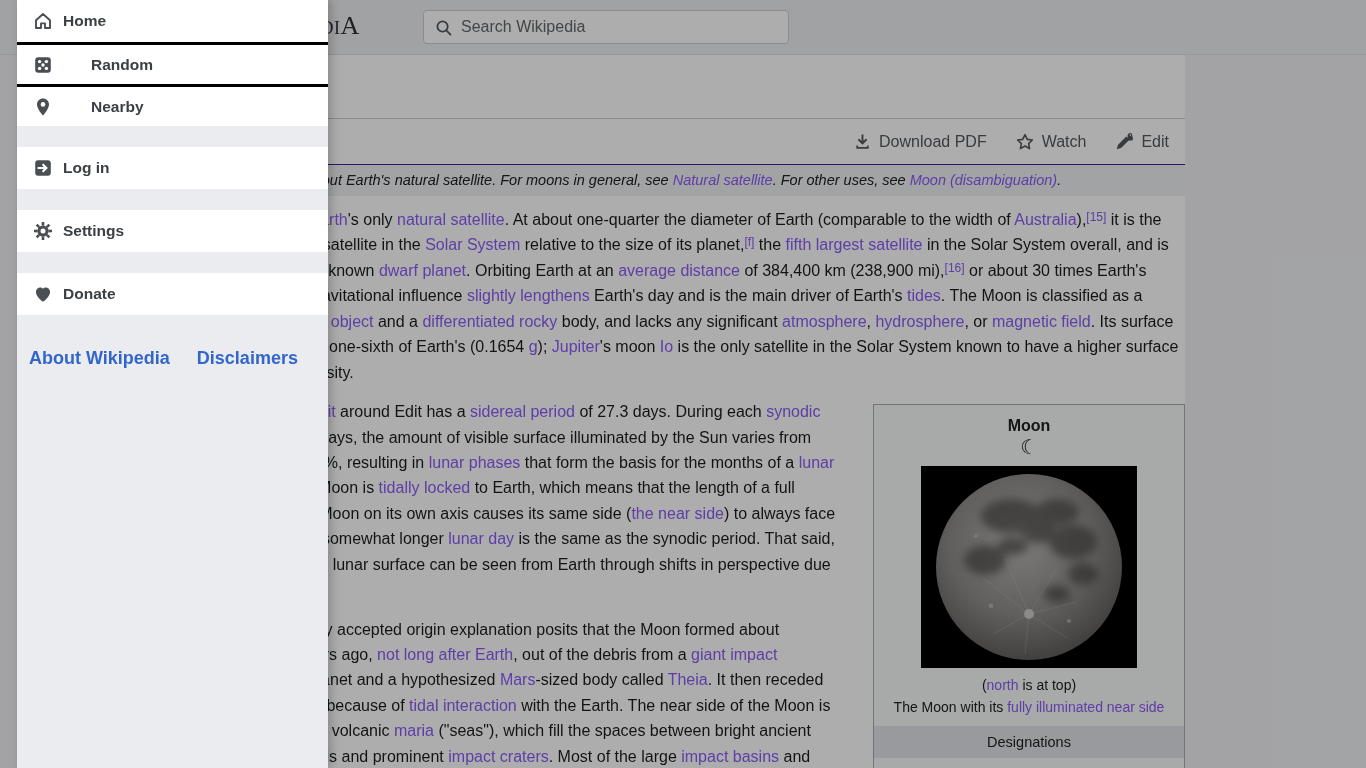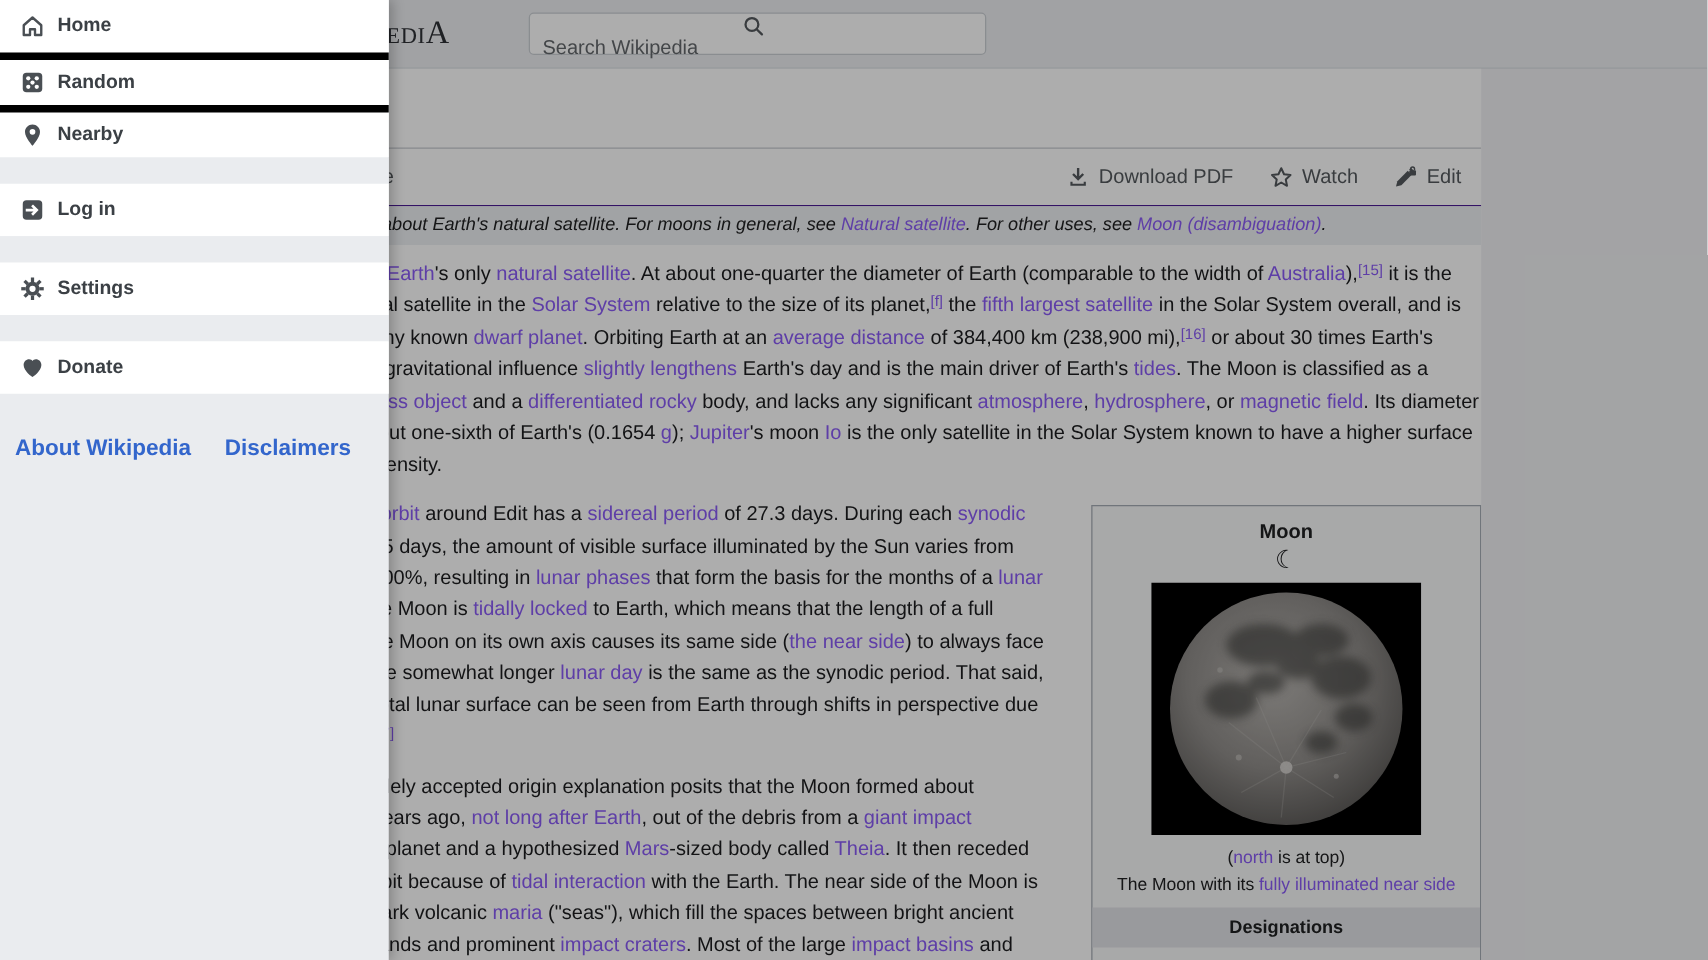--- a/index.html
+++ b/index.html
@@ -9,21 +9,21 @@
 
   
   .page { position:absolute; inset:0; background:#f0f1f3; }
 
   .header { position:absolute; left:0; top:0; width:1366px; height:55px;
             background:#edeff2; border-bottom:1px solid #dcdfe3; }
   .logo { position:absolute; left:247px; top:11px; font-family:"Liberation Serif", serif;
           font-variant:small-caps; font-size:26px; letter-spacing:.5px; color:#2f3136; }
   .searchbox { position:absolute; left:423px; top:10px; width:366px; height:34px;
                background:#ffffff; border:1px solid #ccd0d5; border-radius:4px;
-               display:flex; align-items:center; padding:0 10px;flex-direction:column; }
+               display:flex; align-items:center; padding:0 10px; }
   .searchbox svg { flex:0 0 auto; margin-right:8px; }
   .searchbox input { border:none; outline:none; background:transparent; width:100%;
                      font-size:16px; color:#202122; font-family:"Liberation Sans",sans-serif; }
   .searchbox input::placeholder { color:#636а6e; color:#64686c; opacity:1; }
 
   
   .content-col { position:absolute; left:201px; top:55px; width:984px; height:713px;
                  background:#ffffff; overflow:hidden; }
   .title-band { height:63px; padding:12px 16px 0; }
   .title-band h1 { font-size:28px; font-weight:bold; color:#202122; }
@@ -45,32 +45,32 @@
   
   .infobox { position:absolute; right:0; top:349px; width:312px; background:#f8f9fa;
              border:1px solid #a6adb5; padding-bottom:2px; height:420px; }
   .infobox .ib-title { text-align:center; font-weight:bold; font-size:16px; color:#202122;
                        padding-top:12px; }
   .infobox .ib-symbol { text-align:center; font-size:20px; color:#202122; line-height:24px;
                         font-family:"DejaVu Sans", sans-serif; }
   .infobox .ib-img { display:block; margin:7px auto 0; }
   .infobox .ib-caption { text-align:center; font-size:14px; color:#202122; padding:6px 8px 8px; }
   .infobox .ib-caption .cap-line { line-height:22px; white-space:nowrap; }
-  .infobox .ib-subheader { background:#e2e4e8; text-align:center; font-weight:bold;
+  .infobox .ib-subheader { background:#e2e4e8; text-align:center; font-weight:normal;
                            font-size:14.5px; color:#202122; padding:8px 0; }
 
   
   .dim { position:absolute; inset:0; background:rgba(0,0,0,0.32); z-index:40; }
 
   
-  .sidebar { position:absolute; left:0; top:0; width:311px; height:768px; z-index:60;
+  .sidebar { position:absolute; left:17px; top:0; width:311px; height:768px; z-index:60;
              background:#eaecef; box-shadow:3px 0 9px rgba(0,0,0,0.22); }
   .sb-item { height:42px; background:#ffffff; display:flex; align-items:center;
              padding-left:16px; cursor:pointer; }
-  .sb-item + .sb-item { border-top:6px solid #000000; }
+  .sb-item + .sb-item { border-top:3px solid #000000;gap:28px; }
   .sb-gap { height:21px; background:#eaecef; }
   .sb-item .sb-icon { width:20px; height:20px; margin-right:10px; display:flex;
                       align-items:center; justify-content:center; }
   .sb-item .sb-label { font-size:15.5px; font-weight:600; color:#3b4045; }
   .sb-footer { padding:33px 0 0 12px; }
   .sb-footer a { font-size:18px; font-weight:bold; color:#3366cc; margin-right:27px; }
 </style>
 </head>
 <body>
 
@@ -132,21 +132,21 @@
       </div>
 
       <div class="hatnote"><span>This article is about Earth's natural satellite. For moons in general, see </span><a>Natural satellite</a><span>. For other uses, see </span><a>Moon (disambiguation)</a><span>.</span></div>
 
       <div class="article">
           <div class="para">
             <div class="line"><span>The Moon is </span><a>Earth</a><span>'s only </span><a>natural satellite</a><span>. At about one-quarter the diameter of Earth (comparable to the width of </span><a>Australia</a><span>),</span><sup class="ref"><a>[15]</a></sup><span> it is the</span></div>
             <div class="line"><span>largest natural satellite in the </span><a>Solar System</a><span> relative to the size of its planet,</span><sup class="ref"><a>[f]</a></sup><span> the </span><a>fifth largest satellite</a><span> in the Solar System overall, and is</span></div>
             <div class="line"><span>larger than any known </span><a>dwarf planet</a><span>. Orbiting Earth at an </span><a>average distance</a><span> of 384,400 km (238,900 mi),</span><sup class="ref"><a>[16]</a></sup><span> or about 30 times Earth's</span></div>
             <div class="line"><span>diameter, its gravitational influence </span><a>slightly lengthens</a><span> Earth's day and is the main driver of Earth's </span><a>tides</a><span>. The Moon is classified as a</span></div>
-            <div class="line"><a>planetary-mass object</a><span> and a </span><a>differentiated rocky</a><span> body, and lacks any significant </span><a>atmosphere</a><span>, </span><a>hydrosphere</a><span>, or </span><a>magnetic field</a><span>. Its diameter</span></div>
+            <div class="line"><a>planetary-mass object</a><span> and a </span><a>differentiated rocky</a><span> body, and lacks any significant </span><a>atmosphere</a><span>, </span><a>hydrosphere</a><span>, or </span><a>magnetic field</a><span>. Its surface</span></div>
             <div class="line"><span>gravity is about one-sixth of Earth's (0.1654 </span><a>g</a><span>); </span><a>Jupiter</a><span>'s moon </span><a>Io</a><span> is the only satellite in the Solar System known to have a higher surface</span></div>
             <div class="line"><span>gravity and density.</span></div>
           </div>
           <div class="para">
             <div class="line"><span>The Moon's </span><a>orbit</a><span> around Edit has a </span><a>sidereal period</a><span> of 27.3 days. During each </span><a>synodic</a></div>
             <div class="line"><a>period</a><span> of 29.5 days, the amount of visible surface illuminated by the Sun varies from</span></div>
             <div class="line"><span>none up to 100%, resulting in </span><a>lunar phases</a><span> that form the basis for the months of a </span><a>lunar</a></div>
             <div class="line"><a>calendar</a><span>. The Moon is </span><a>tidally locked</a><span> to Earth, which means that the length of a full</span></div>
             <div class="line"><span>rotation of the Moon on its own axis causes its same side (</span><a>the near side</a><span>) to always face</span></div>
             <div class="line"><span>Earth, and the somewhat longer </span><a>lunar day</a><span> is the same as the synodic period. That said,</span></div>

